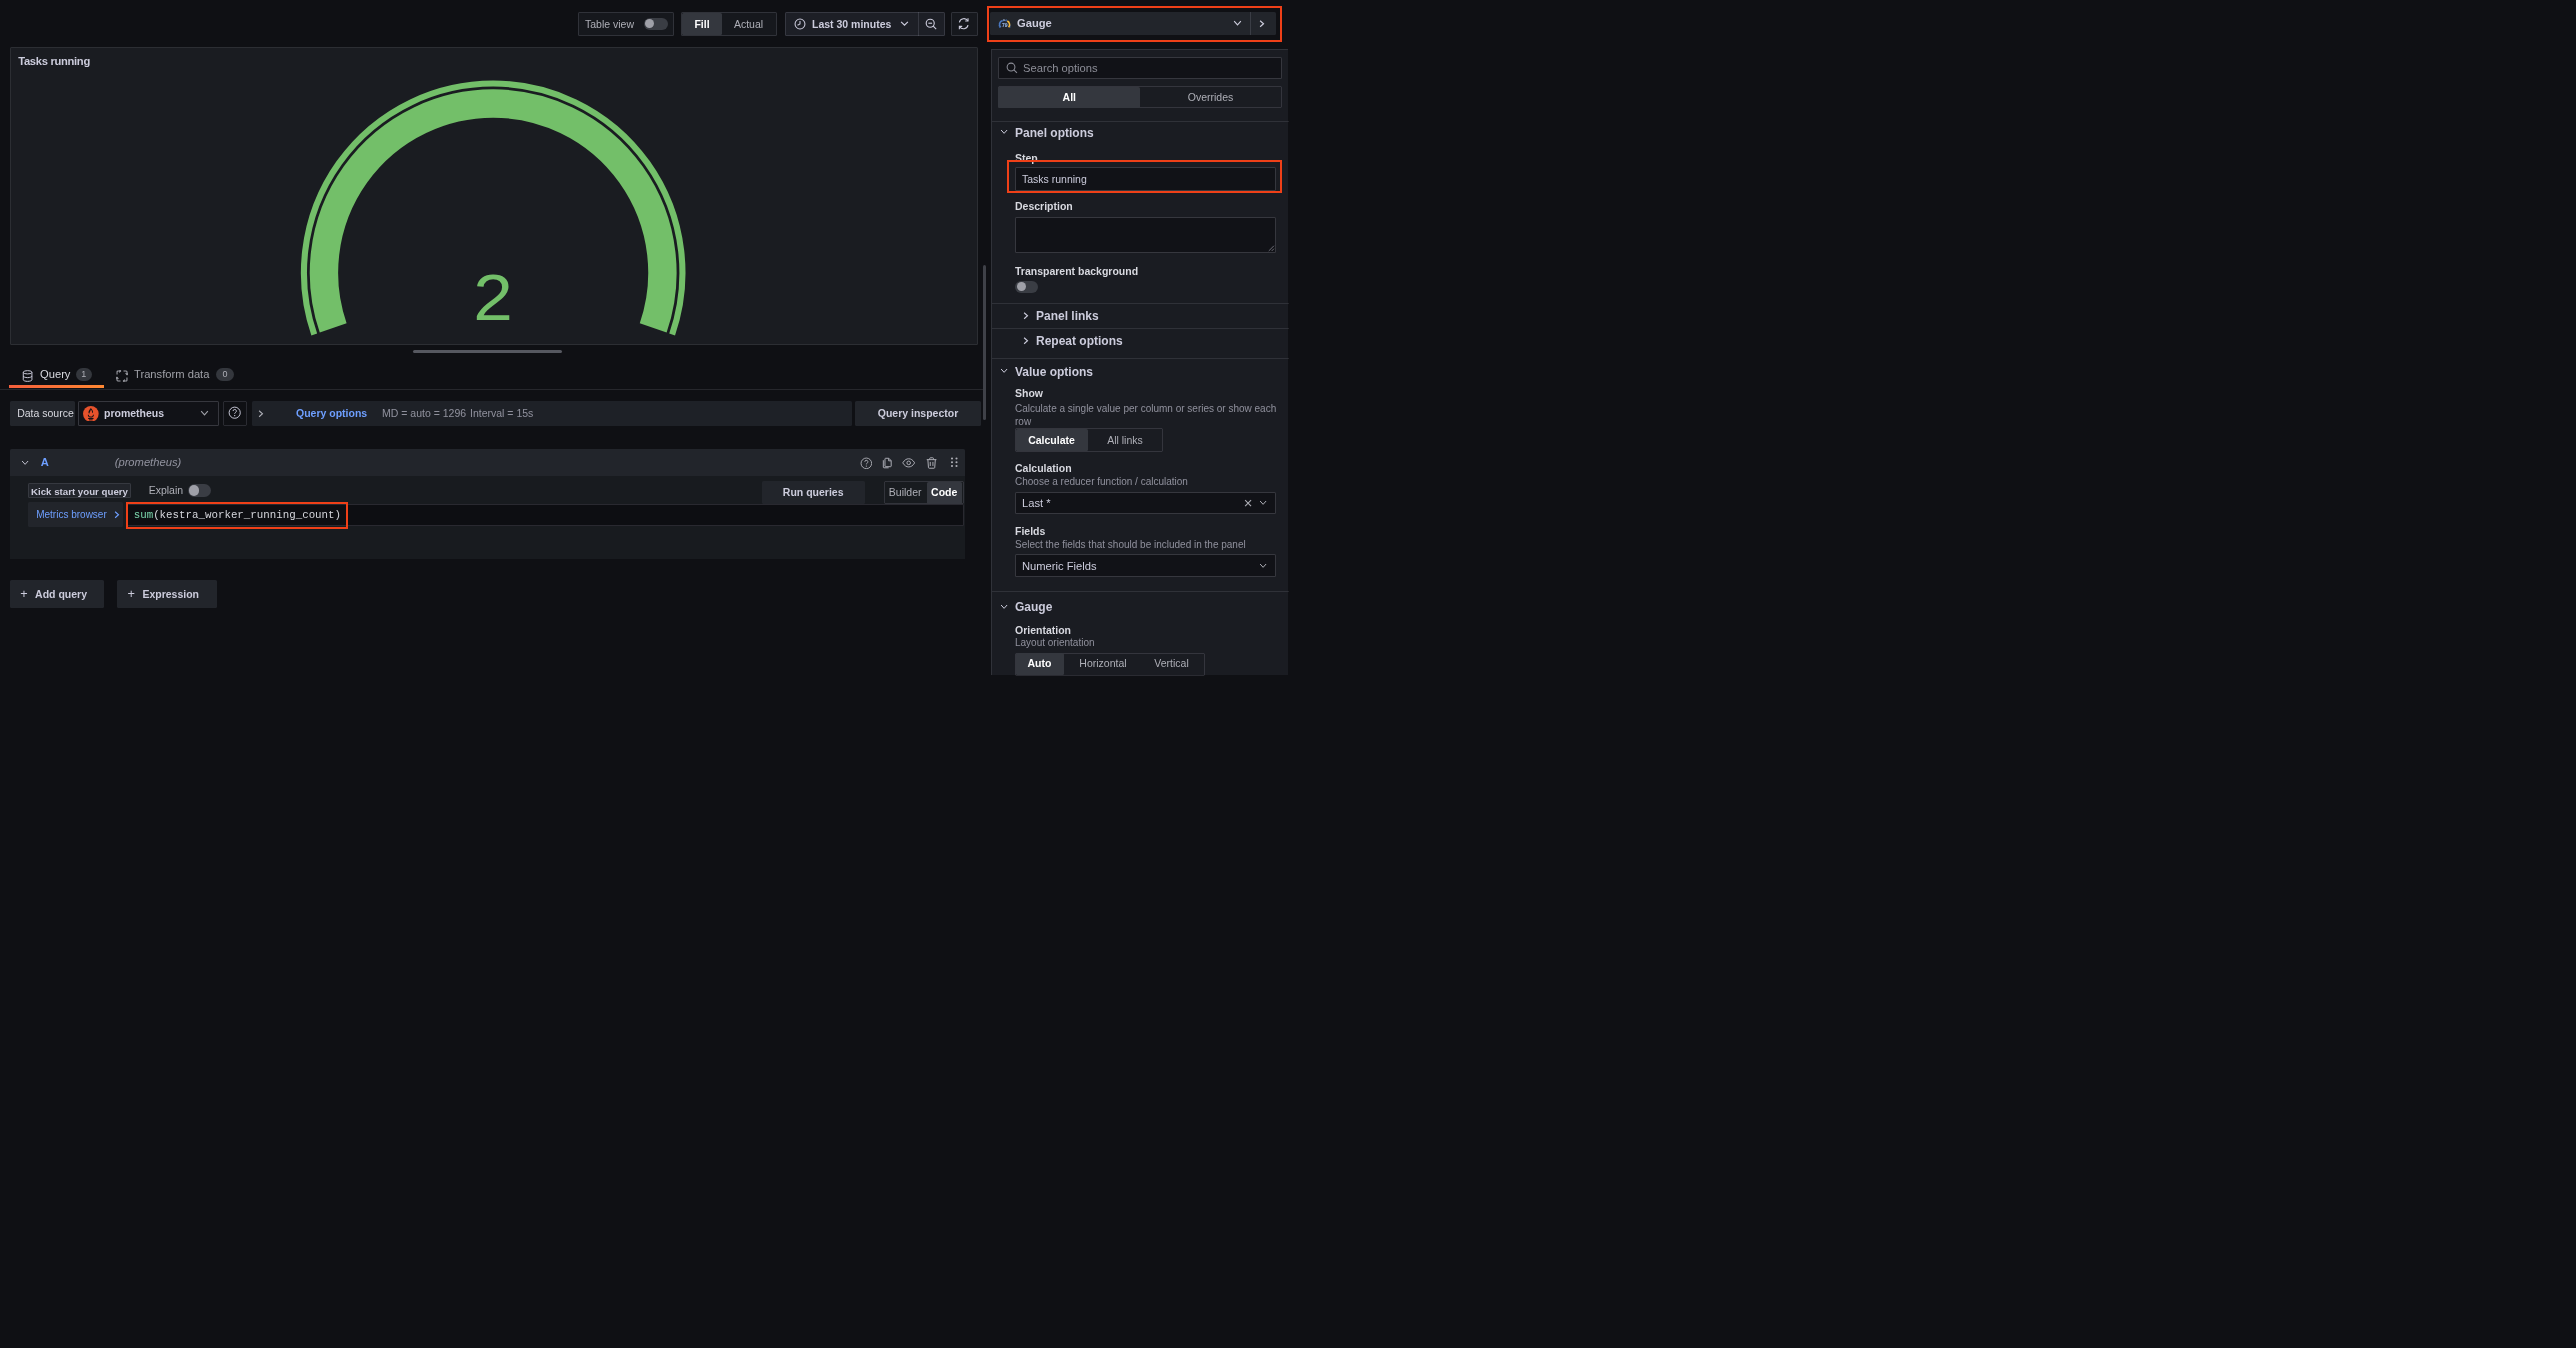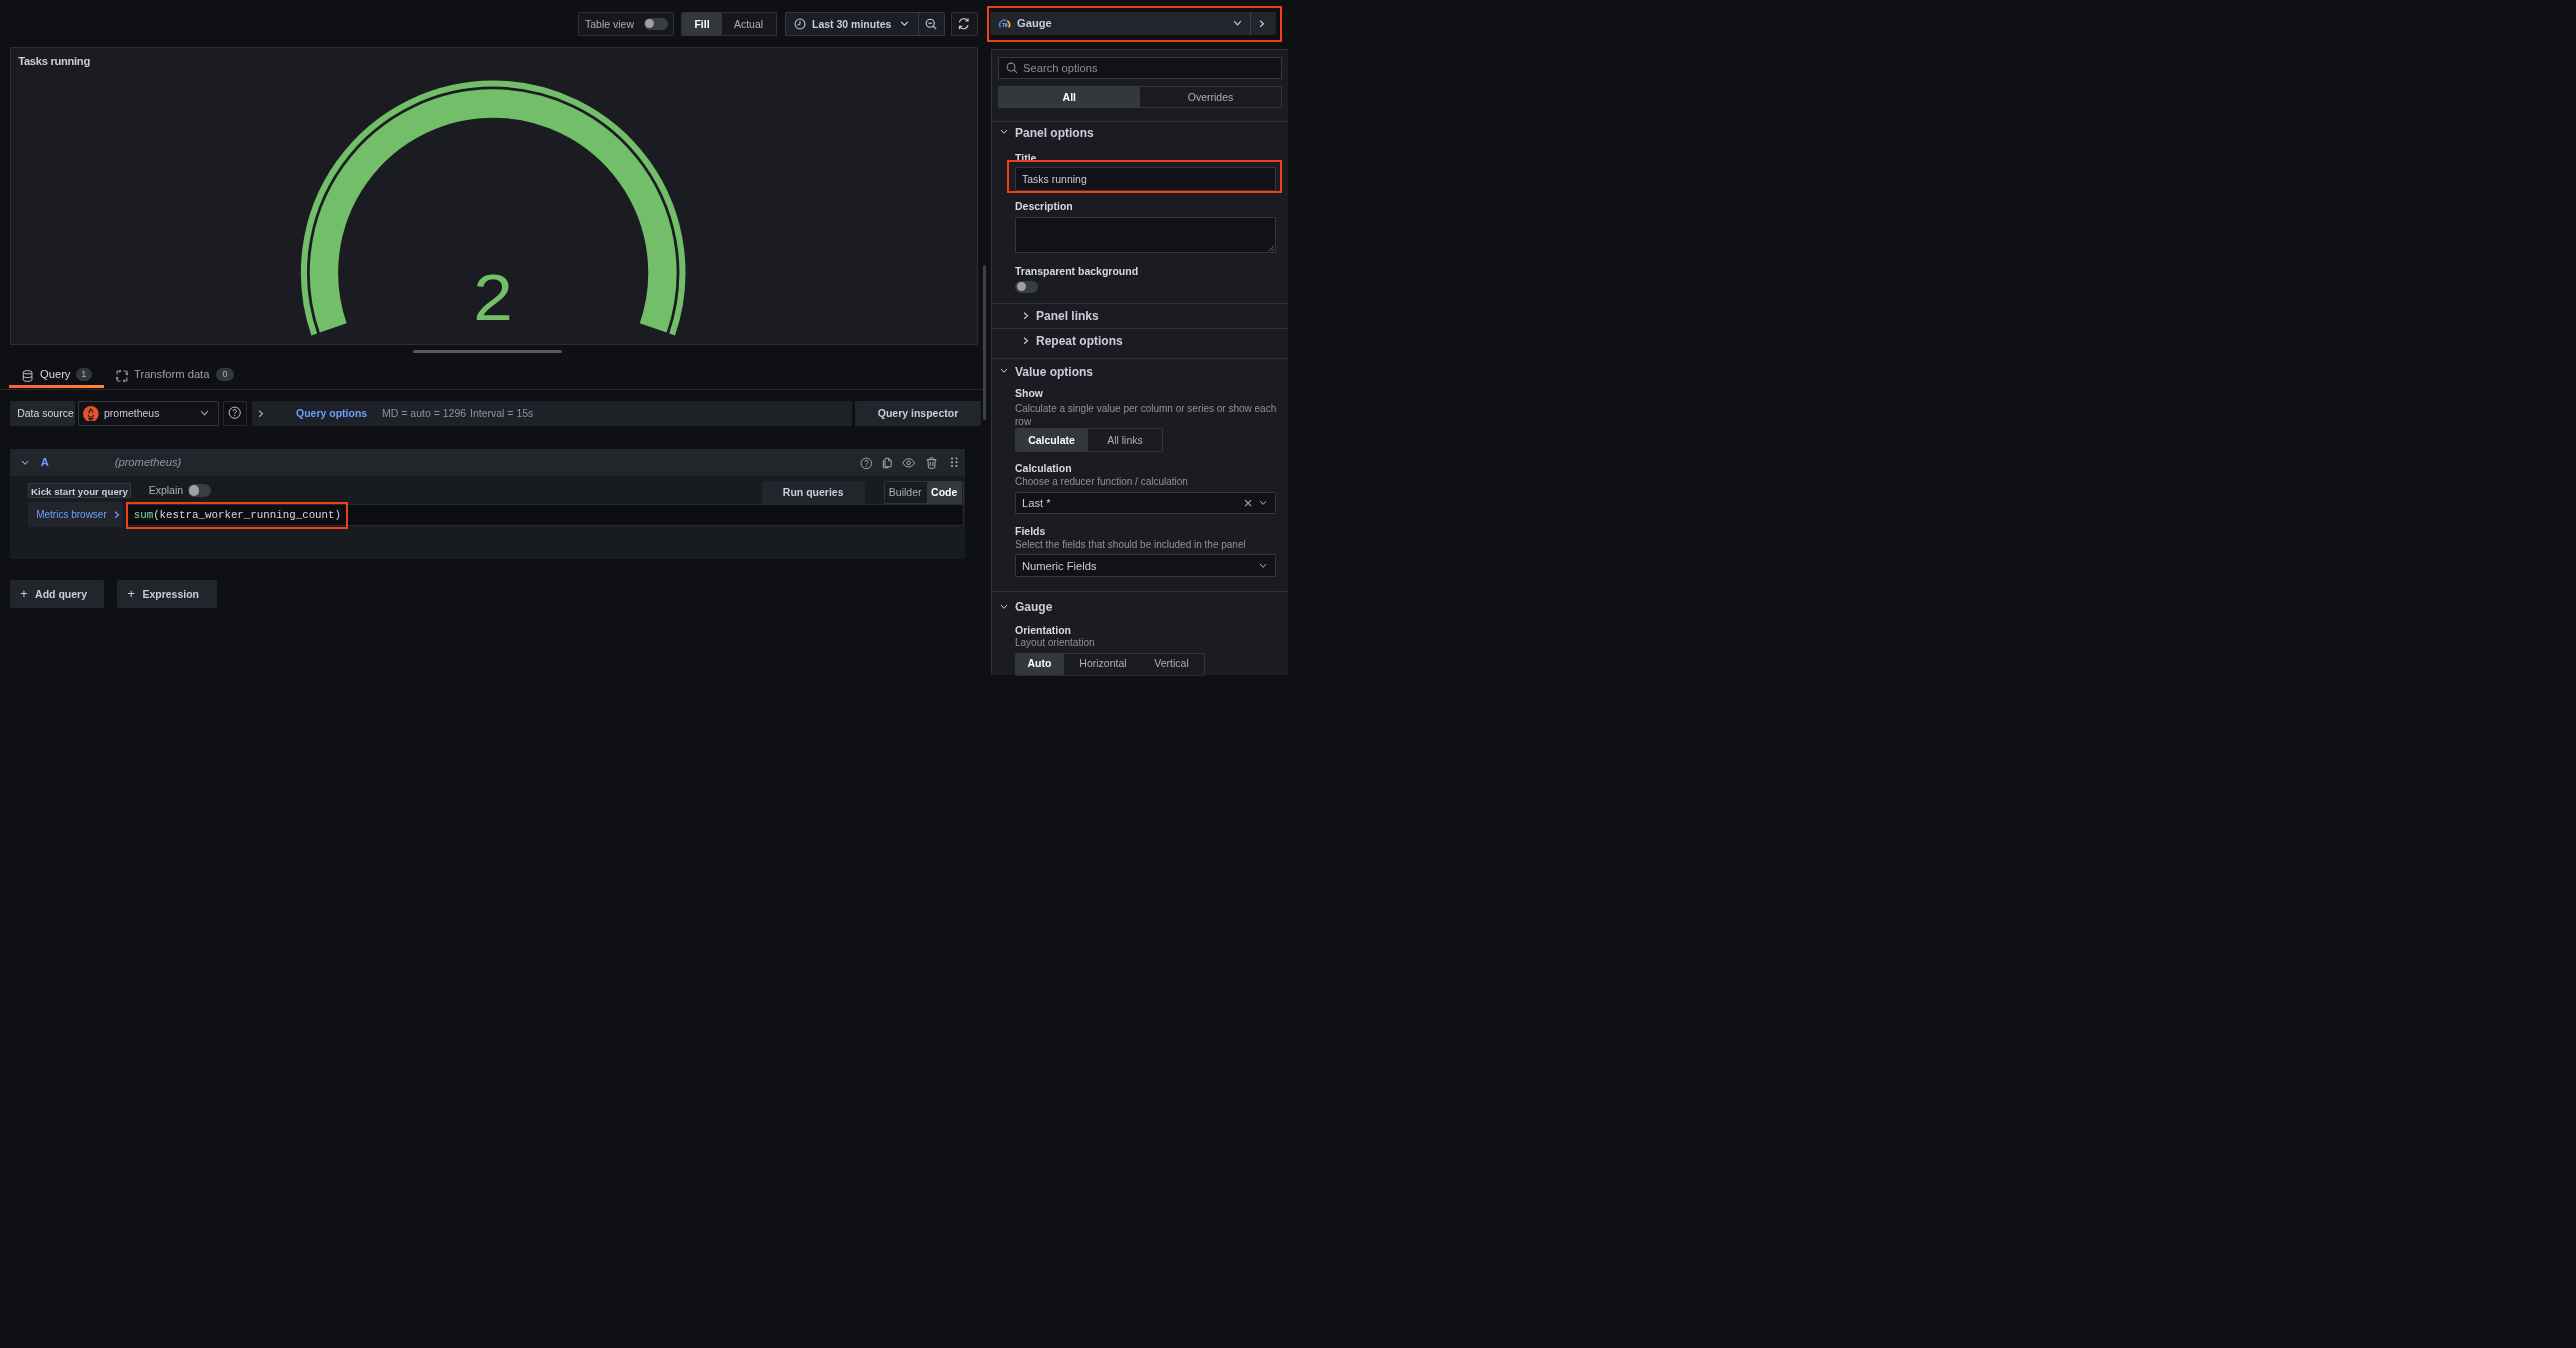--- a/index.html
+++ b/index.html
@@ -94,21 +94,21 @@
 <div id="dsrow" class="abs" style="left:0;top:401px;width:983px;height:25px;">
   <div class="abs btn lbl" style="left:9.7px;top:0;width:65px;height:25px;line-height:25px;padding-left:7.5px;font-weight:500;">Data source</div>
   <div class="abs inp" style="left:78px;top:0;width:141px;height:25px;"></div>
   <svg class="abs" style="left:83px;top:4.5px;" width="15.7" height="15.7" viewBox="0 0 21 21">
     <circle cx="10.5" cy="10.5" r="10.5" fill="#e6522c"></circle>
     <path fill="#111217" d="M10.5 2.6 c1.5 1.7 2.9 3.4 2.9 5.2 0 1.1-.6 1.9-1.3 1.9 .5-1.7-.4-3.4-1.6-4.9 -.1 1.3-.5 2.2-1.2 3.2 -.5.8-.9 1.6-.9 2.5 -.6-.4-1.1-1.2-1.1-2.1 0-2.3 2.1-3.7 3.2-5.8z"></path>
     <path fill="#111217" d="M14.4 11.4 c.4 1.5-.3 4-3.9 4 -3.4 0-4.4-2.4-3.9-4 l1.3.5 c-.2.8.1 2.2 2.6 2.2 2.4 0 2.8-1.4 2.6-2.2z"></path>
     <rect x="6.9" y="16" width="7.2" height="1.4" fill="#111217"></rect>
     <rect x="8" y="17.9" width="5" height="1.3" fill="#111217"></rect>
   </svg>
-  <div class="abs" style="left:104px;top:0;height:25px;line-height:25px;font-size:10.5px;">prometheus</div>
+  <div class="abs" style="left:104px;top:0;height:25px;line-height:25px;font-size:10.5px;font-weight:bold;">prometheus</div>
   <svg class="abs" style="left:200px;top:9px;" width="9" height="6.7" viewBox="0 0 12 9" fill="none" stroke="#9fa0a7" stroke-width="1.5">
       <path d="M1.5 1.5 L6 6.5 L10.5 1.5"></path>
     </svg>
   <div class="abs bordered" style="left:223px;top:0;width:24px;height:25px;"></div>
   <svg class="abs" style="left:228px;top:5.2px;" width="13.4" height="13.4" viewBox="0 0 18 18" fill="none" stroke="#ccccdc" stroke-width="1.3">
     <circle cx="9" cy="9" r="7.5"></circle>
       <path d="M6.8 6.8 a2.2 2.2 0 1 1 3.2 2 c-.8.4-1 .9-1 1.6"></path>
       <circle cx="9" cy="12.9" r="0.9" fill="#ccccdc" stroke="none"></circle>
     </svg>
   <div class="abs" style="left:252px;top:0;width:600px;height:25px;background:#1e2127;border-radius:1.5px;"></div>
@@ -197,21 +197,21 @@
 
   <div class="abs bordered" style="left:5.6px;top:36px;width:284px;height:22.4px;"></div>
   <div class="abs seg-on" style="left:6.3px;top:37px;width:142px;height:21px;line-height:21px;text-align:center;font-size:10.5px;border-radius:1.5px;">All</div>
   <div class="abs" style="left:148px;top:37px;width:141px;height:21px;line-height:21px;text-align:center;font-size:10.5px;color:#aeafb7;">Overrides</div>
   <div class="divider" style="left:0;top:71px;width:297px;"></div>
 
   <svg class="abs" style="left:7.8px;top:79px;" width="8.2" height="6" viewBox="0 0 12 9" fill="none" stroke="#ccccdc" stroke-width="1.5">
       <path d="M1.5 1.5 L6 6.5 L10.5 1.5"></path>
     </svg>
   <div class="abs hdr" style="left:23px;top:76px;">Panel options</div>
-  <div class="abs lbl" style="left:23px;top:102px;">Title</div>
+  <div class="abs lbl" style="left:23px;top:102px;">Step</div>
   <div class="abs inp" style="left:23px;top:117px;width:261px;height:23.5px;line-height:23.5px;"><span style="margin-left:6px;font-size:10.5px;">Tasks running</span></div>
   <div class="abs lbl" style="left:23px;top:150px;">Description</div>
   <div class="abs inp" style="left:23px;top:167px;width:261px;height:36px;"></div>
   <svg class="abs" style="left:276px;top:195px;" width="6.7" height="6.7" viewBox="0 0 9 9" stroke="#8d8e98" stroke-width="1">
       <path d="M8 1 L1 8"></path>
       <path d="M8 5 L5 8"></path>
     </svg>
   <div class="abs lbl" style="left:23px;top:215px;">Transparent background</div>
   <div class="abs" style="left:23px;top:231px;width:23px;height:12px;border-radius:6px;background:#3a3d44;"></div>
   <div class="abs" style="left:25px;top:232px;width:9px;height:9px;border-radius:50%;background:#9fa0a8;"></div>

